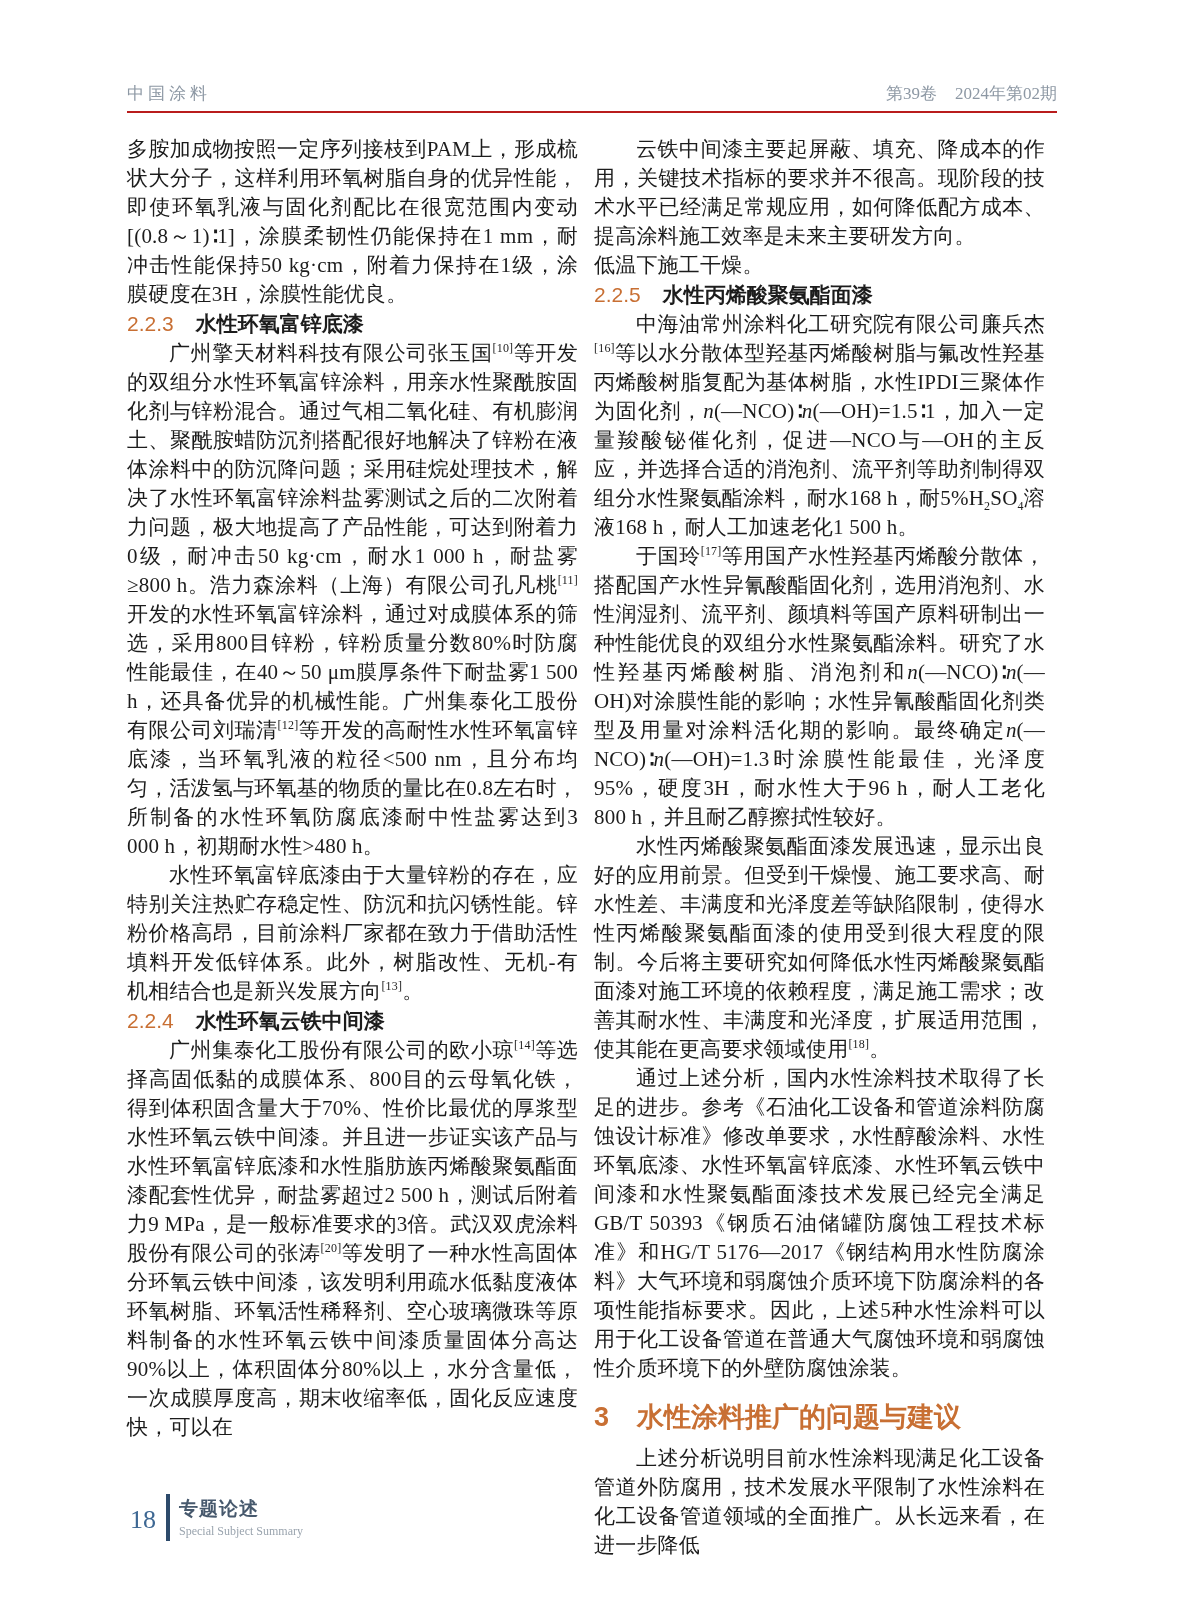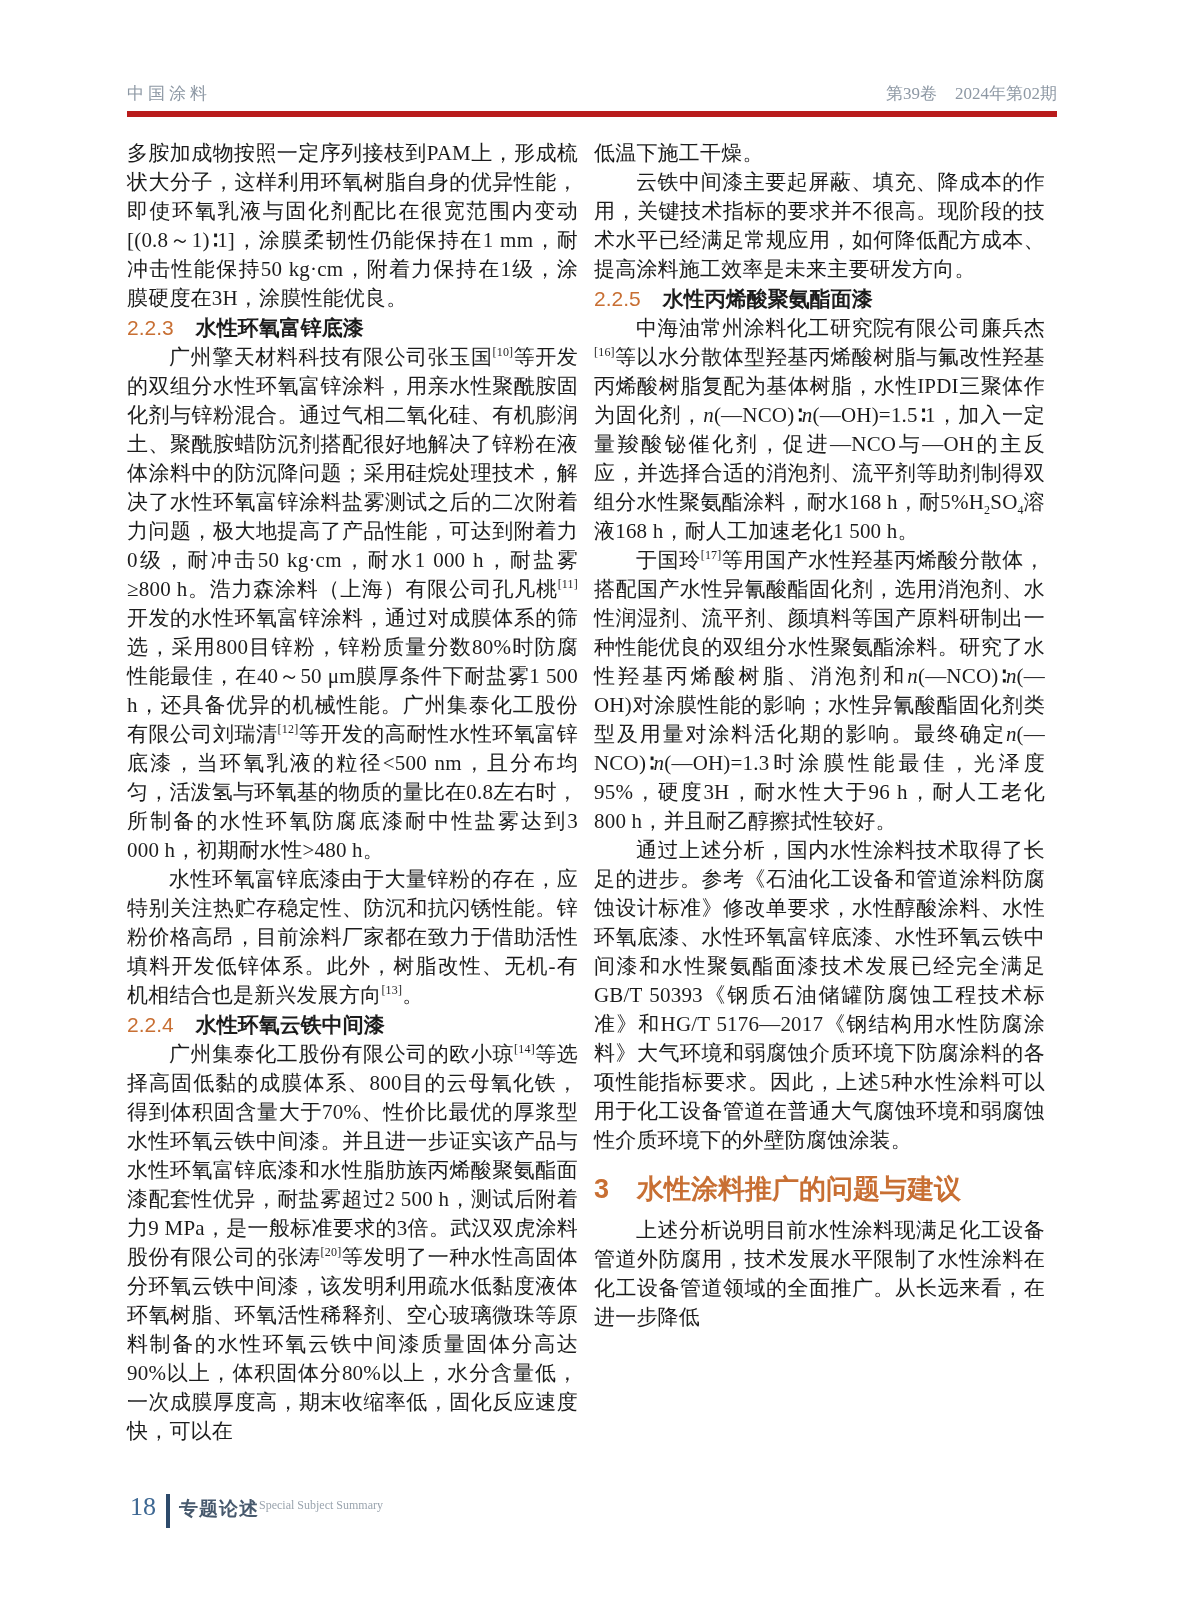--- a/index.html
+++ b/index.html
@@ -10,21 +10,21 @@
     color: #1c1c1c;
     position: relative;
     overflow: hidden;
   }
   .page { position: absolute; left: 127px; top: 0; width: 930px; }
 
   
   .page-header {
     display: flex; justify-content: space-between; align-items: flex-end;
     padding-top: 82px; padding-bottom: 6px;
-    border-bottom: 6px solid #b91c1c;
+    border-bottom: 2px solid #b91c1c;
     color: #8d98a4; font-size: 17px;
     font-family: "Liberation Serif", serif;
   }
   .journal-title { letter-spacing: 4px; }
   .volume-issue .vol { margin-right: 18px; }
 
   
   .columns { display: flex; gap: 16px; margin-top: 22px; }
   .col { width: 451px; }
 
@@ -62,21 +62,21 @@
     position: absolute; left: 130px; top: 1494px;
     display: flex; align-items: stretch;
   }
   .page-num {
     font-size: 26px; color: #3e6893;
     align-self: flex-end; line-height: 1;
     padding-bottom: 8px; margin-right: 10px;
     font-family: "Liberation Serif", serif;
   }
   .footer-bar { width: 4px; background: #2d4a6b; margin-right: 9px; }
-  .footer-text { display: flex; flex-direction: row; justify-content: flex-end; padding: 2px 0; }
+  .footer-text { display: flex; flex-direction: column; justify-content: flex-end; padding: 2px 0; }
   .footer-cn { font-size: 19px; font-weight: 700; color: #47596d; letter-spacing: 1px; }
   .footer-en { font-size: 12px; color: #9aa4ae; margin-top: 2px; font-family: "Liberation Serif", serif; }
 </style>
 </head>
 <body>
 
 <div class="page">
 
   <div class="page-header">
     <span class="journal-title">中国涂料</span>
@@ -88,25 +88,26 @@
   <div class="columns">
     <div class="col">
         <p class="body-p">多胺加成物按照一定序列接枝到PAM上，形成梳状大分子，这样利用环氧树脂自身的优异性能，即使环氧乳液与固化剂配比在很宽范围内变动[(0.8～1)∶1]，涂膜柔韧性仍能保持在1 mm，耐冲击性能保持50 kg·cm，附着力保持在1级，涂膜硬度在3H，涂膜性能优良。</p>
         <h3 class="sec"><span class="sec-num">2.2.3</span><span class="sec-title">水性环氧富锌底漆</span></h3>
         <p class="body-p indent">广州擎天材料科技有限公司张玉国<sup>[10]</sup>等开发的双组分水性环氧富锌涂料，用亲水性聚酰胺固化剂与锌粉混合。通过气相二氧化硅、有机膨润土、聚酰胺蜡防沉剂搭配很好地解决了锌粉在液体涂料中的防沉降问题；采用硅烷处理技术，解决了水性环氧富锌涂料盐雾测试之后的二次附着力问题，极大地提高了产品性能，可达到附着力0级，耐冲击50 kg·cm，耐水1 000 h，耐盐雾≥800 h。浩力森涂料（上海）有限公司孔凡桃<sup>[11]</sup>开发的水性环氧富锌涂料，通过对成膜体系的筛选，采用800目锌粉，锌粉质量分数80%时防腐性能最佳，在40～50 μm膜厚条件下耐盐雾1 500 h，还具备优异的机械性能。广州集泰化工股份有限公司刘瑞清<sup>[12]</sup>等开发的高耐性水性环氧富锌底漆，当环氧乳液的粒径&lt;500 nm，且分布均匀，活泼氢与环氧基的物质的量比在0.8左右时，所制备的水性环氧防腐底漆耐中性盐雾达到3 000 h，初期耐水性&gt;480 h。</p>
         <p class="body-p indent">水性环氧富锌底漆由于大量锌粉的存在，应特别关注热贮存稳定性、防沉和抗闪锈性能。锌粉价格高昂，目前涂料厂家都在致力于借助活性填料开发低锌体系。此外，树脂改性、无机-有机相结合也是新兴发展方向<sup>[13]</sup>。</p>
         <h3 class="sec"><span class="sec-num">2.2.4</span><span class="sec-title">水性环氧云铁中间漆</span></h3>
         <p class="body-p indent">广州集泰化工股份有限公司的欧小琼<sup>[14]</sup>等选择高固低黏的成膜体系、800目的云母氧化铁，得到体积固含量大于70%、性价比最优的厚浆型水性环氧云铁中间漆。并且进一步证实该产品与水性环氧富锌底漆和水性脂肪族丙烯酸聚氨酯面漆配套性优异，耐盐雾超过2 500 h，测试后附着力9 MPa，是一般标准要求的3倍。武汉双虎涂料股份有限公司的张涛<sup>[20]</sup>等发明了一种水性高固体分环氧云铁中间漆，该发明利用疏水低黏度液体环氧树脂、环氧活性稀释剂、空心玻璃微珠等原料制备的水性环氧云铁中间漆质量固体分高达90%以上，体积固体分80%以上，水分含量低，一次成膜厚度高，期末收缩率低，固化反应速度快，可以在</p>
       </div>
     <div class="col">
+        <p class="body-p indent">云铁中间漆主要起屏蔽、填充、降成本的作用，关键技术指标的要求并不很高。现阶段的技术水平已经满足常规应用，如何降低配方成本、提高涂料施工效率是未来主要研发方向。</p>
         <p class="body-p">低温下施工干燥。</p>
-        <p class="body-p indent">云铁中间漆主要起屏蔽、填充、降成本的作用，关键技术指标的要求并不很高。现阶段的技术水平已经满足常规应用，如何降低配方成本、提高涂料施工效率是未来主要研发方向。</p>
         <h3 class="sec"><span class="sec-num">2.2.5</span><span class="sec-title">水性丙烯酸聚氨酯面漆</span></h3>
         <p class="body-p indent">中海油常州涂料化工研究院有限公司廉兵杰<sup>[16]</sup>等以水分散体型羟基丙烯酸树脂与氟改性羟基丙烯酸树脂复配为基体树脂，水性IPDI三聚体作为固化剂，<i>n</i>(—NCO)∶<i>n</i>(—OH)=1.5∶1，加入一定量羧酸铋催化剂，促进—NCO与—OH的主反应，并选择合适的消泡剂、流平剂等助剂制得双组分水性聚氨酯涂料，耐水168 h，耐5%H<sub>2</sub>SO<sub>4</sub>溶液168 h，耐人工加速老化1 500 h。</p>
         <p class="body-p indent">于国玲<sup>[17]</sup>等用国产水性羟基丙烯酸分散体，搭配国产水性异氰酸酯固化剂，选用消泡剂、水性润湿剂、流平剂、颜填料等国产原料研制出一种性能优良的双组分水性聚氨酯涂料。研究了水性羟基丙烯酸树脂、消泡剂和<i>n</i>(—NCO)∶<i>n</i>(—OH)对涂膜性能的影响；水性异氰酸酯固化剂类型及用量对涂料活化期的影响。最终确定<i>n</i>(—NCO)∶<i>n</i>(—OH)=1.3时涂膜性能最佳，光泽度95%，硬度3H，耐水性大于96 h，耐人工老化800 h，并且耐乙醇擦拭性较好。</p>
+        <p class="body-p indent">水性丙烯酸聚氨酯面漆发展迅速，显示出良好的应用前景。但受到干燥慢、施工要求高、耐水性差、丰满度和光泽度差等缺陷限制，使得水性丙烯酸聚氨酯面漆的使用受到很大程度的限制。今后将主要研究如何降低水性丙烯酸聚氨酯面漆对施工环境的依赖程度，满足施工需求；改善其耐水性、丰满度和光泽度，扩展适用范围，使其能在更高要求领域使用<sup>[18]</sup>。</p>
         <p class="body-p indent">通过上述分析，国内水性涂料技术取得了长足的进步。参考《石油化工设备和管道涂料防腐蚀设计标准》修改单要求，水性醇酸涂料、水性环氧底漆、水性环氧富锌底漆、水性环氧云铁中间漆和水性聚氨酯面漆技术发展已经完全满足GB/T 50393《钢质石油储罐防腐蚀工程技术标准》和HG/T 5176—2017《钢结构用水性防腐涂料》大气环境和弱腐蚀介质环境下防腐涂料的各项性能指标要求。因此，上述5种水性涂料可以用于化工设备管道在普通大气腐蚀环境和弱腐蚀性介质环境下的外壁防腐蚀涂装。</p>
         <h2 class="sec"><span class="sec-num">3</span><span class="sec-title">水性涂料推广的问题与建议</span></h2>
         <p class="body-p indent">上述分析说明目前水性涂料现满足化工设备管道外防腐用，技术发展水平限制了水性涂料在化工设备管道领域的全面推广。从长远来看，在进一步降低</p>
       </div>
   </div>
 
 </div>
 
 <div class="page-footer">
   <span class="page-num">18</span>

